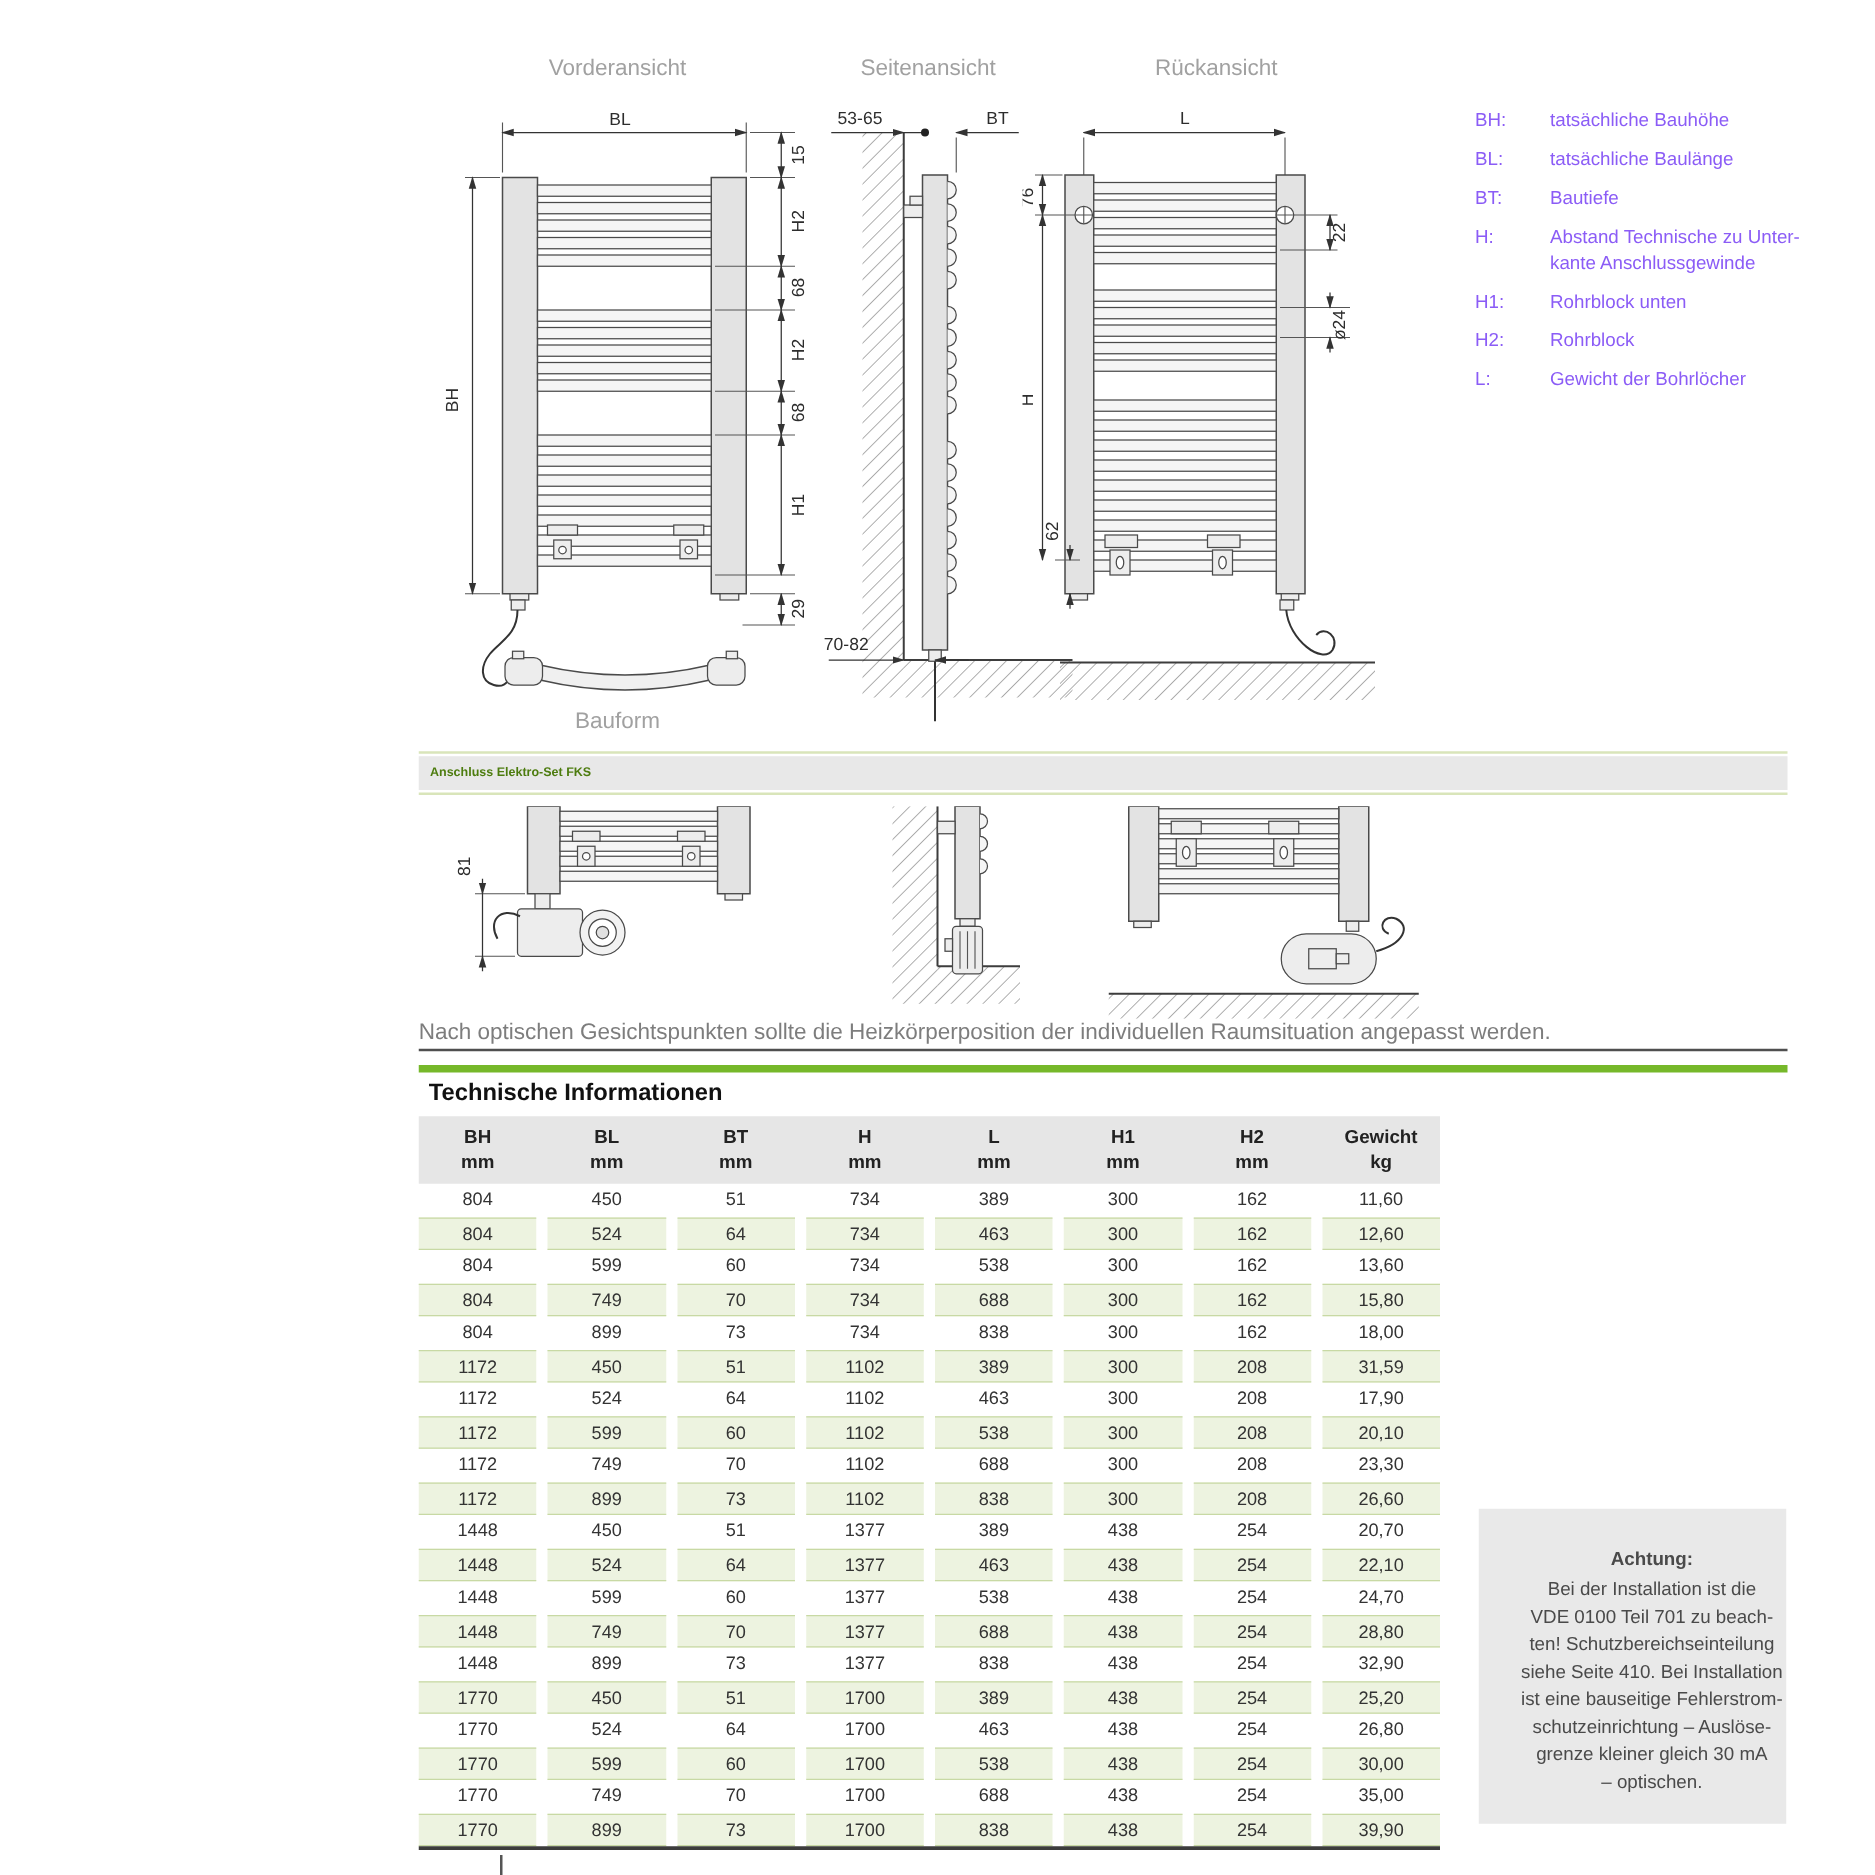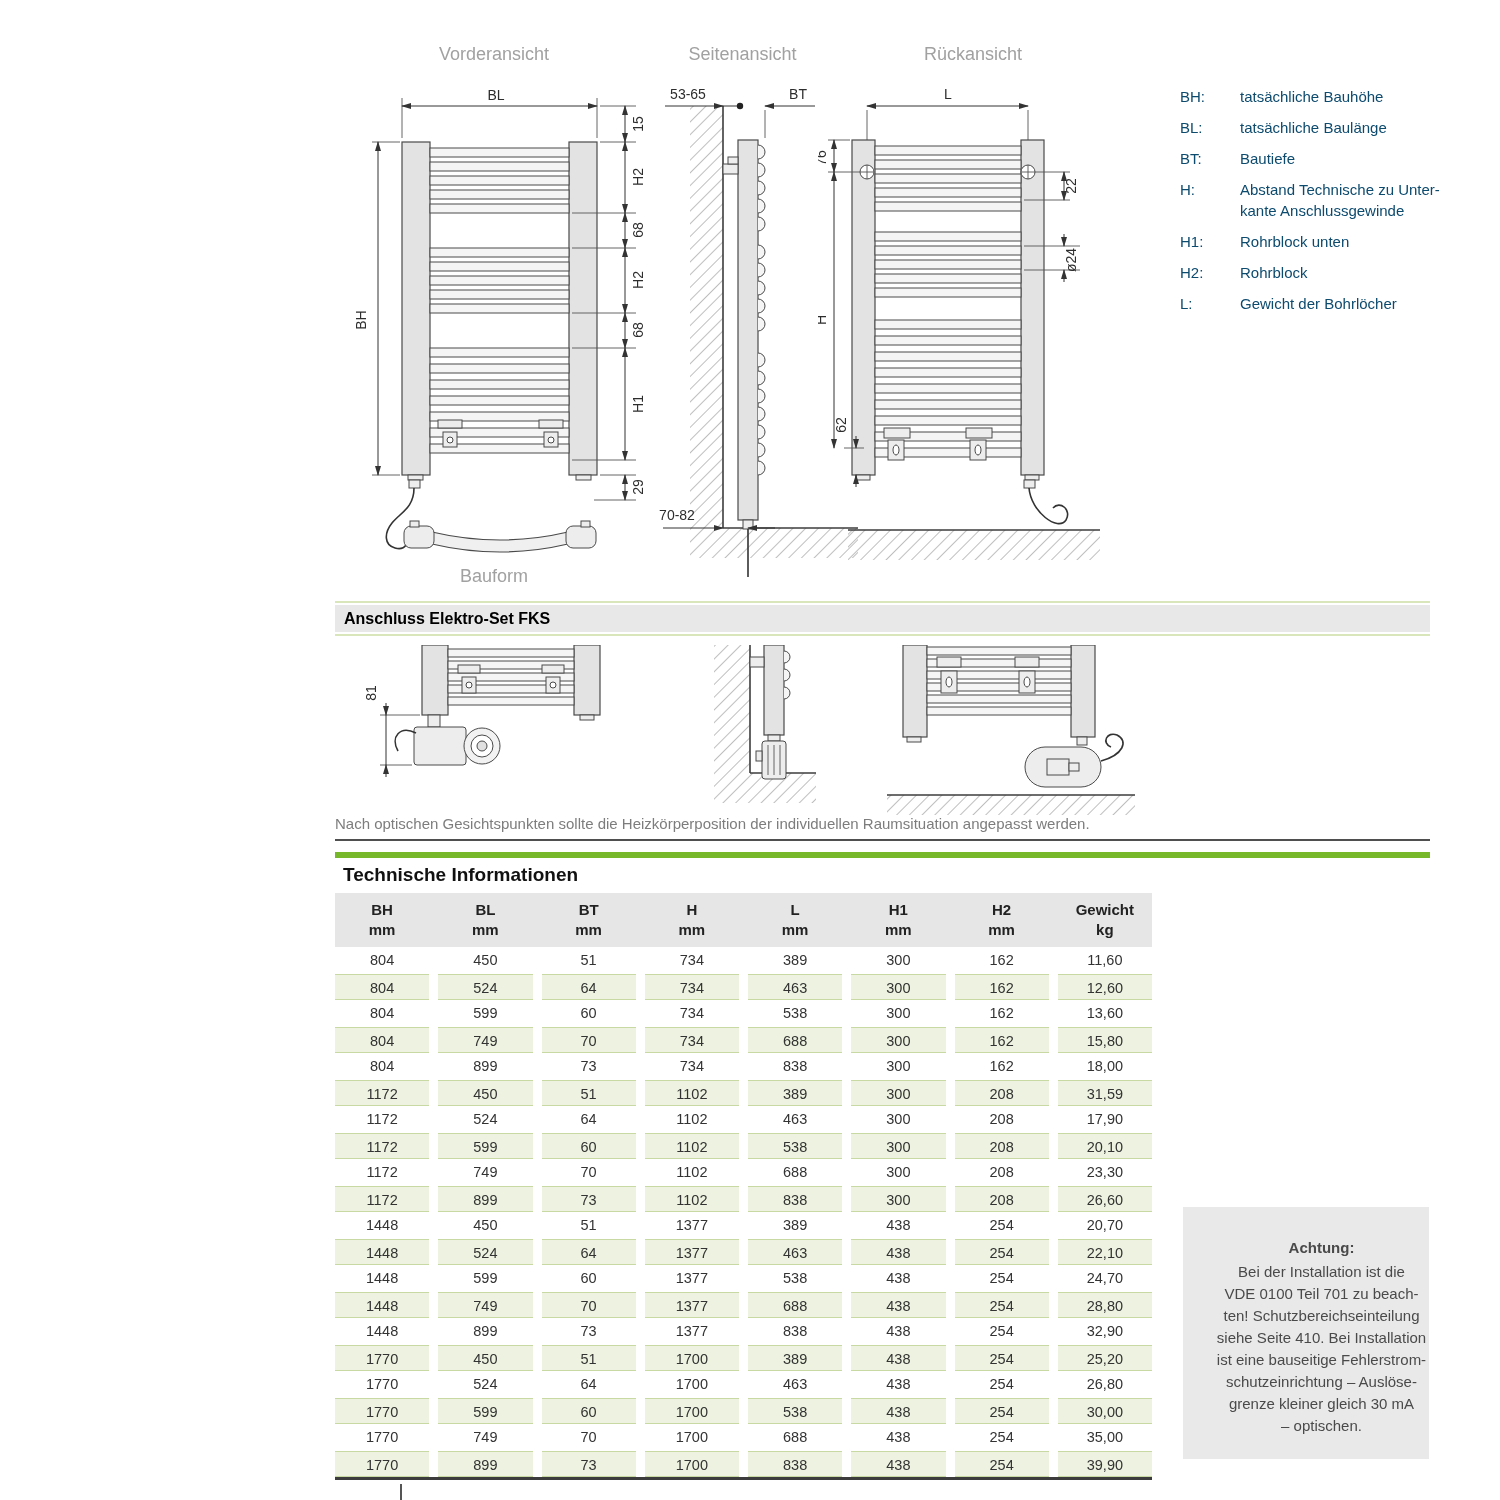--- a/index.html
+++ b/index.html
@@ -1,26 +1,26 @@
 <!DOCTYPE html>
 <html><head>
 <meta charset="utf-8">
 <style>
   html,body{margin:0;padding:0;background:#fff;}
   #page{position:relative;width:1500px;height:1500px;background:#fff;overflow:hidden;
         font-family:"Liberation Sans",sans-serif;}
   .abs{position:absolute;}
   .viewlabel{font-size:18px;color:#a1a1a1;text-align:center;}
-  .legend-item{display:flex;line-height:21px;margin-bottom:10px;font-size:15px;color:#0c4a6e;}
+  .legend-item{display:flex;line-height:21px;margin-bottom:10px;font-size:15px;color:#8b5cf6;}
   .legend-key{width:60px;flex:none;}
   .legend-text div{white-space:nowrap;}
   .band{background:#e8e8e8;display:flex;align-items:center;}
-  .band span{font-size:16px;font-weight:bold;color:#000000;padding-left:9px;}
+  .band span{font-size:10px;font-weight:bold;color:#4d7c0f;padding-left:9px;}
   .greenline{background:#d9e5ba;height:2px;}
-  .note{font-size:15px;color:#7d7d7d;white-space:nowrap;}
+  .note{font-size:18px;color:#7d7d7d;white-space:nowrap;}
   .rule-dark{background:#4f4f4f;}
   .greenbar{background:#76b82a;}
   .tbl-title{font-size:19px;font-weight:bold;color:#111;}
   .thead-band{background:#e6e6e6;}
   #tech-table{display:grid;grid-template-columns:repeat(8,1fr);column-gap:9px;}
   .th{height:54px;text-align:center;font-weight:bold;font-size:15px;color:#222;
       padding-top:7px;box-sizing:border-box;line-height:20px;}
   .td{height:26.5px;line-height:26px;text-align:center;font-size:14.5px;color:#333;box-sizing:border-box;}
   .td.green{background:#edf3e0;border-top:1px solid #c8d9a4;border-bottom:1px solid #c8d9a4;}
   .tbl-bottom{background:#3c3c3c;}

